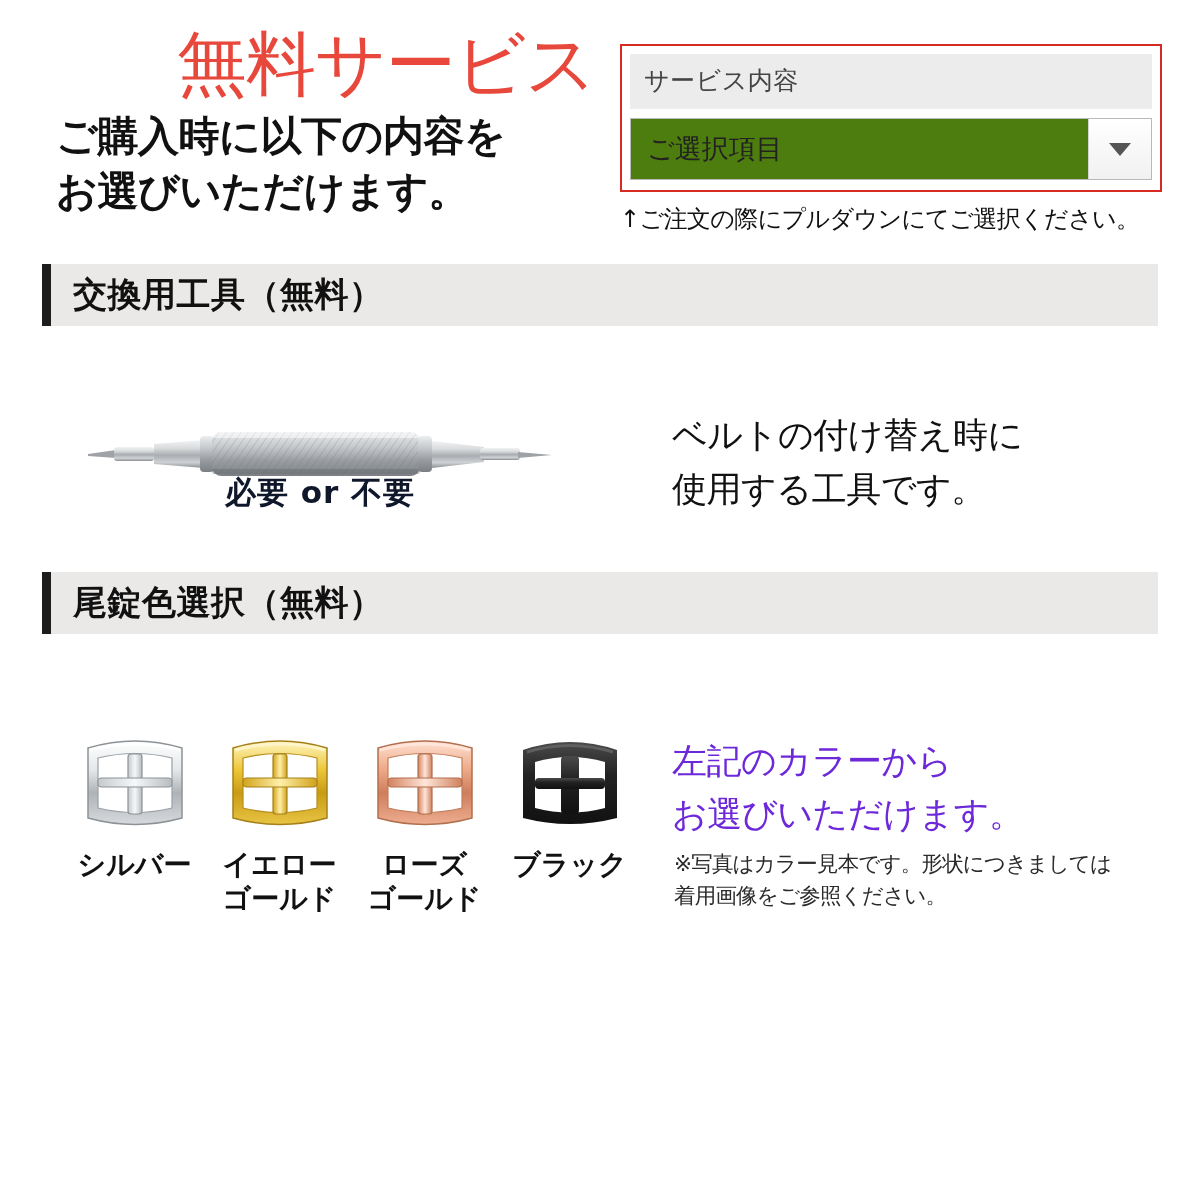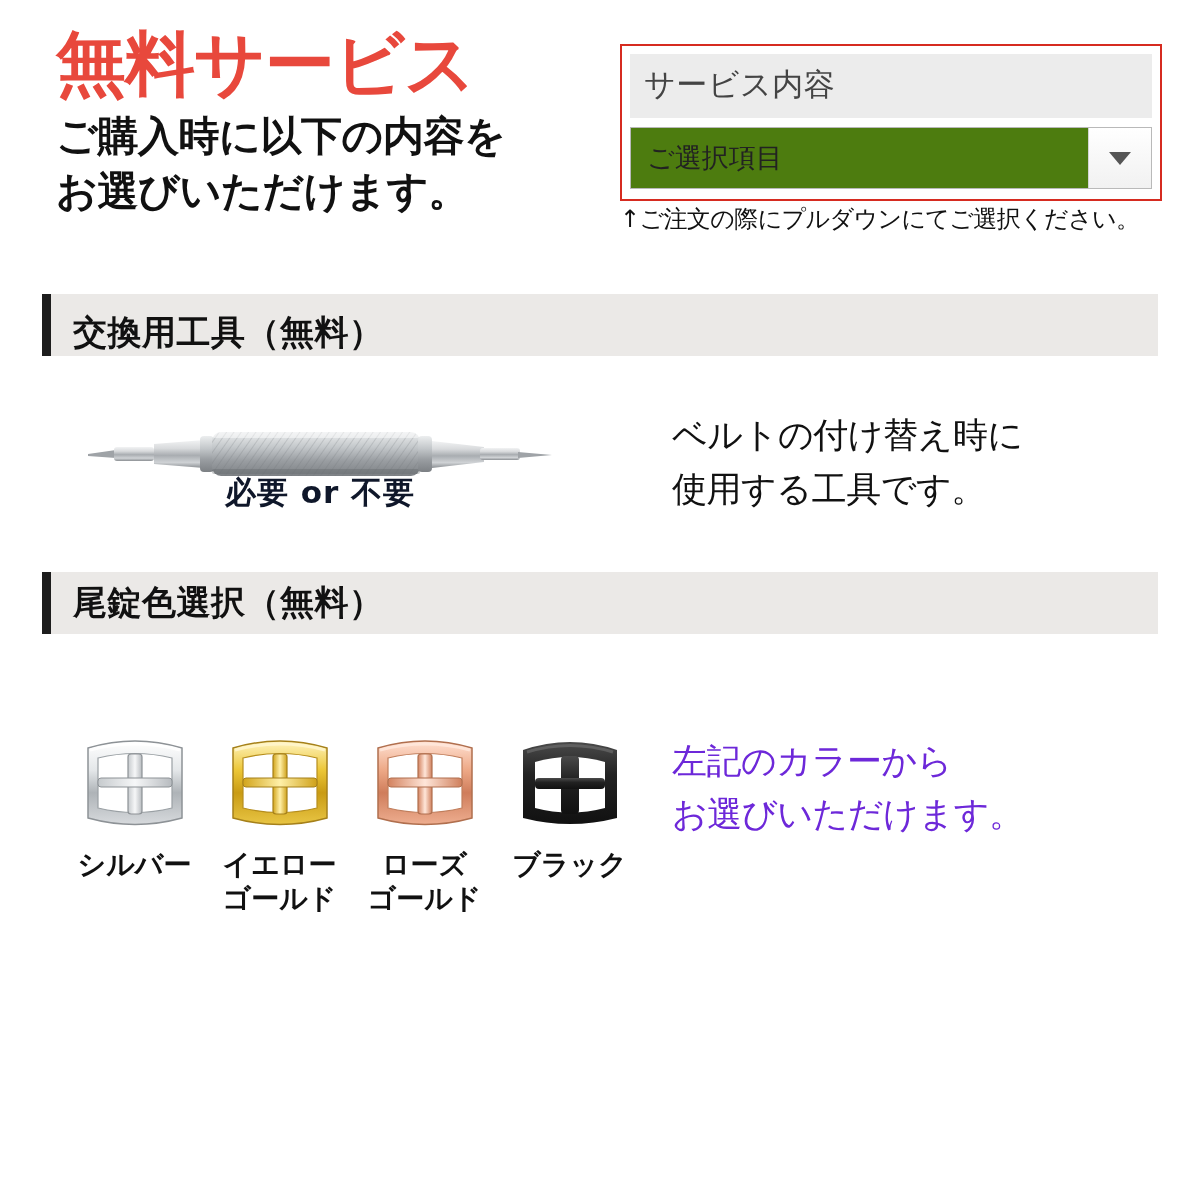--- a/index.html
+++ b/index.html
@@ -23,26 +23,27 @@
 
   
   .hero {
     position: absolute;
     left: 56px;
     top: 28px;
     width: 540px;
   }
   .hero-title {
     font-family: "DejaVu Sans", sans-serif;
-    font-weight: bold;
+    font-weight: normal;
     font-size: 70px;
     line-height: 1.05;
     color: #e8483c;
     letter-spacing: -1px;
     white-space: nowrap;
+    text-align: right;
   }
   .hero-sub {
     margin-top: 7px;
     font-family: "DejaVu Sans", sans-serif;
     font-weight: bold;
     font-size: 41px;
     line-height: 1.35;
     color: #111111;
     letter-spacing: -0.5px;
   }
@@ -54,21 +55,21 @@
     top: 44px;
     width: 542px;
     border: 2px solid #d62b20;
     background: #ffffff;
     box-sizing: border-box;
     padding: 8px 8px 10px 8px;
   }
   .select-label {
     background: #ececec;
     color: #444444;
-    font-size: 31px;
+    font-size: 25px;
     padding: 10px 14px 12px 14px;
     font-family: "DejaVu Sans", sans-serif;
     letter-spacing: 0.5px;
   }
   .select-field {
     margin-top: 9px;
     height: 62px;
     border: 1px solid #b9b9b9;
     background: #4d7c0f;
     display: flex;
@@ -127,21 +128,21 @@
     background: #1d1d1d;
   }
   .section-bar .txt {
     font-family: "DejaVu Sans", sans-serif;
     font-weight: bold;
     font-size: 34px;
     color: #111111;
     padding-left: 22px;
     letter-spacing: 0.5px;
   }
-  #bar-tool { top: 294px; align-items: flex-end; }
+  #bar-tool { top: 264px; }
   #bar-buckle { top: 572px; }
 
   
   .tool-figure {
     position: absolute;
     left: 80px;
     top: 400px;
     width: 480px;
     height: 130px;
   }
@@ -400,14 +401,16 @@
           <path d="M18 24 q43 -13 86 0" fill="none" stroke="#6b6b6b" stroke-width="3" opacity="0.7"></path>
         </svg>
       </div>
       <div class="buckle-name">ブラック</div>
     </div>
 
   </div>
 
   <div class="buckle-text" style="white-space:pre-line;">左記のカラーから
 お選びいただけます。</div>
+  <div class="buckle-note" style="white-space:pre-line;">※写真はカラー見本です。形状につきましては
+着用画像をご参照ください。</div>
 
 </div>
 
 </body></html>

